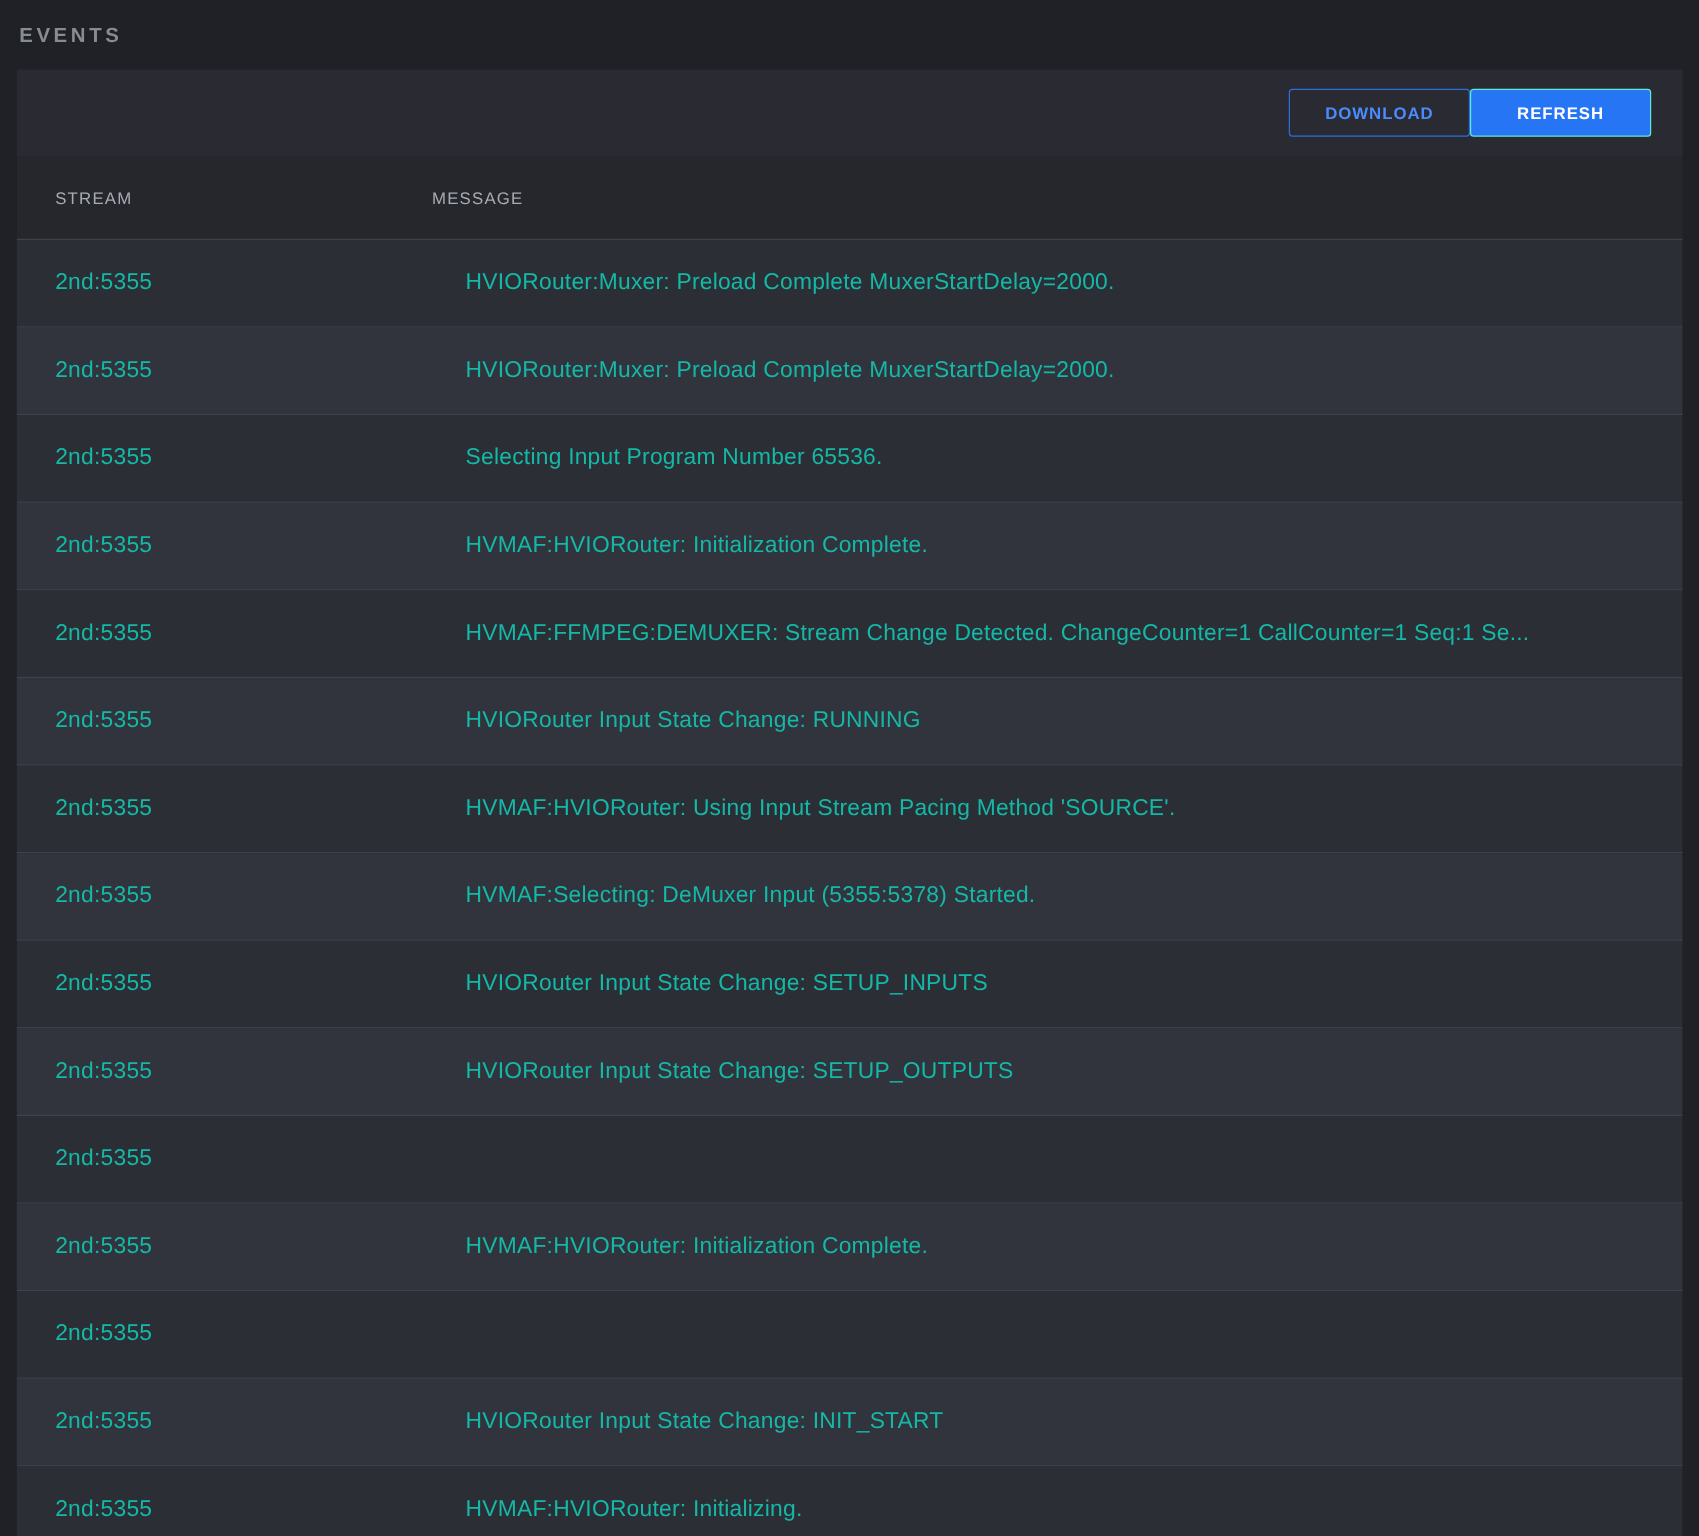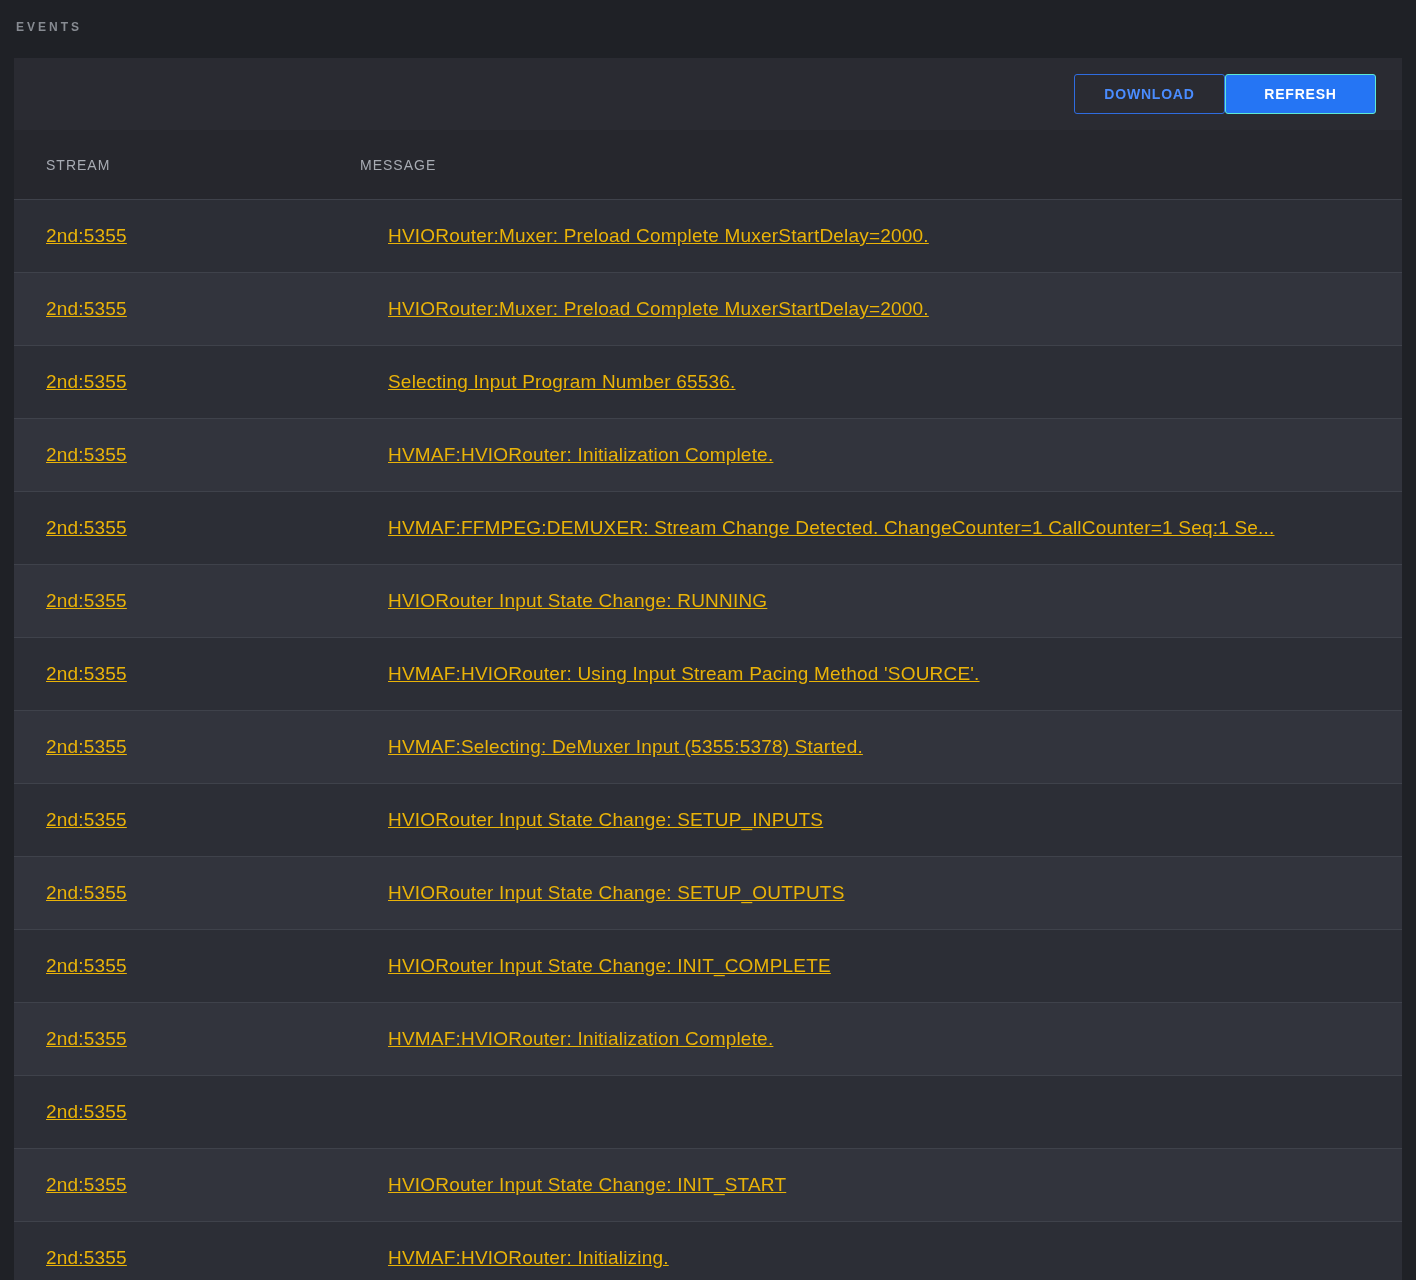--- a/index.html
+++ b/index.html
@@ -7,21 +7,21 @@
   html, body {
     width: 1416px;
     height: 1280px;
     overflow: hidden;
     background: #1f2126;
     font-family: "Liberation Sans", sans-serif;
   }
 
   .page-title {
     color: #878b92;
-    font-size: 12px;
+    font-size: 17px;
     font-weight: 700;
     letter-spacing: 3px;
     padding: 20px 0 0 16px;
     height: 38px;
   }
 
   .panel {
     margin: 20px 14px 0 14px;
     background: #26272d;
   }
@@ -86,24 +86,23 @@
     align-items: center;
     border-bottom: 1px solid #3f424b;
     background: #2c2e36;
   }
 
   .row:nth-child(even) {
     background: #32343d;
   }
 
   .cell {
-    color: #eab308;
+    color: #14b8a6;
     font-size: 19px;
     letter-spacing: 0.2px;
-    text-decoration: underline;
   }
 
   .cell-message {
     white-space: nowrap;
     overflow: hidden;
     text-overflow: clip;
     margin-left: 28px;
   }
 </style>
 </head>
@@ -169,21 +168,20 @@
     <div class="col-message cell cell-message">HVIORouter Input State Change: SETUP_INPUTS</div>
   </div>
 
   <div class="row">
     <div class="col-stream cell">2nd:5355</div>
     <div class="col-message cell cell-message">HVIORouter Input State Change: SETUP_OUTPUTS</div>
   </div>
 
   <div class="row">
     <div class="col-stream cell">2nd:5355</div>
-    <div class="col-message cell cell-message">HVIORouter Input State Change: INIT_COMPLETE</div>
   </div>
 
   <div class="row">
     <div class="col-stream cell">2nd:5355</div>
     <div class="col-message cell cell-message">HVMAF:HVIORouter: Initialization Complete.</div>
   </div>
 
   <div class="row">
     <div class="col-stream cell">2nd:5355</div>
   </div>

